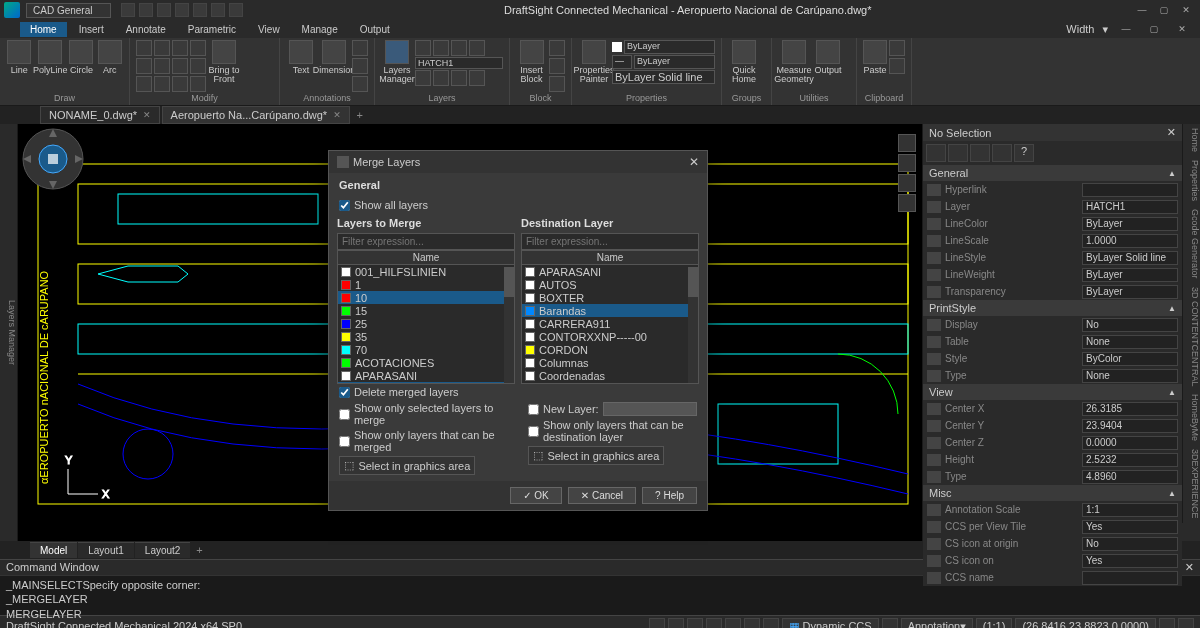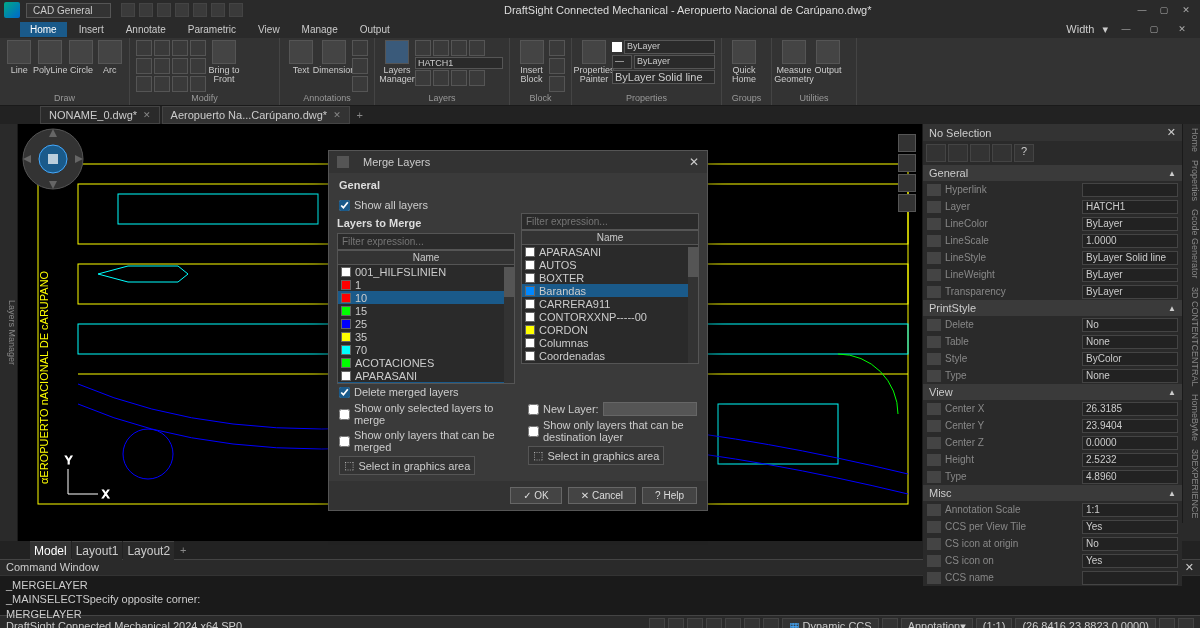--- a/index.html
+++ b/index.html
@@ -51,36 +51,36 @@
 .pp-tbtn{width:20px;height:18px;background:#333;border:1px solid #444}
 .pp-section{background:#3a3a3a;padding:2px 6px;font-size:10px;color:#ddd;display:flex;justify-content:space-between;align-items:center}
 .pp-caret{font-size:8px}
 .pp-rows{background:#2a2a2a}
 .pp-row{display:flex;align-items:center;padding:1px 4px;height:17px}
 .pp-ricon{width:14px;height:12px;background:#444;margin-right:4px}
 .pp-rlbl{flex:1;font-size:10px;color:#888}
 .pp-rval{width:96px;background:#222;border:1px solid #444;font-size:10px;padding:0 3px;height:14px;color:#ccc}
 
 .model-tabs{height:18px;background:#222;display:flex;align-items:center;padding-left:30px;gap:1px}
-.mtab{padding:2px 4px;background:#2a2a2a;font-size:12px;border-top:1px solid #444}
+.mtab{padding:2px 10px;background:#2a2a2a;font-size:10px;border-top:1px solid #444}
 .mtab.active{background:#333;color:#fff}
 
 .cmdwin{height:56px;background:#1a1a1a;border-top:1px solid #444}
 .cmd-hdr{background:#2a2a2a;padding:1px 6px;font-size:10px;border-bottom:1px solid #333;display:flex;justify-content:space-between}
 .cmd-body{padding:2px 6px;font-size:10px;color:#ccc;font-family:Consolas,monospace;line-height:1.3}
 
 .statusbar{height:21px;background:#2a2a2a;border-top:1px solid #444;display:flex;align-items:center;padding:0 6px;font-size:10px}
 .sb-left{flex:1}
 .sb-mid{display:flex;gap:3px;align-items:center}
 .sb-btn{width:16px;height:16px;background:#333;border:1px solid #444}
 .sb-txt{padding:0 6px;background:#333;border:1px solid #444;height:16px;display:flex;align-items:center}
 
 
 .dialog{position:absolute;left:328px;top:150px;width:380px;background:#3a3a3a;border:1px solid #555;box-shadow:0 4px 20px rgba(0,0,0,.6);z-index:100}
-.dlg-title{background:#333;padding:4px 8px;font-size:11px;display:flex;align-items:center;gap:14px}
+.dlg-title{background:#333;padding:4px 8px;font-size:11px;display:flex;align-items:center;gap:4px}
 .dlg-ticon{width:12px;height:12px;background:#555}
 .dlg-x{margin-left:auto;color:#ccc;font-size:12px}
 .dlg-sec{padding:6px 10px;font-size:11px;font-weight:bold;color:#ddd}
 .dlg-chk{padding:2px 10px;font-size:10px;display:flex;align-items:center;gap:4px}
 .dlg-cols{display:flex;gap:6px;padding:0 8px}
 .dlg-col{flex:1}
 .dlg-col-hdr{font-size:11px;font-weight:bold;color:#ddd;padding:4px 0}
 .dlg-filter{width:100%;background:#2a2a2a;border:1px solid #555;padding:2px 4px;font-size:10px;color:#888}
 .dlg-list{border:1px solid #555;background:#2a2a2a;height:134px;overflow:hidden;position:relative}
 .dlg-list-hdr{background:#333;text-align:center;font-size:10px;padding:1px;border-bottom:1px solid #555}
@@ -282,20 +282,33 @@
           <div class="bigbtn-icon"></div>
           <div class="bigbtn-lbl" style="white-space:pre">Measure
 Geometry</div>
         </div>
       <div class="bigbtn">
           <div class="bigbtn-icon"></div>
           <div class="bigbtn-lbl">Output</div>
         </div>
     </div>
     <div class="rgroup-label">Utilities</div>
+  </div>
+  <div class="rgroup" style="width:55px">
+    <div class="rgroup-tools">
+      <div class="bigbtn">
+          <div class="bigbtn-icon"></div>
+          <div class="bigbtn-lbl">Paste</div>
+        </div>
+      <div style="display:flex;flex-direction:column;gap:2px">
+          <div class="sbtn"></div>
+          <div class="sbtn"></div>
+        </div>
+    </div>
+    <div class="rgroup-label">Clipboard</div>
   </div>
 </div>
 
 <div class="doc-tabs">
   <div class="dtab">
       <span>NONAME_0.dwg*</span>
       <span class="dtab-x">✕</span>
     </div>
   <div class="dtab active">
       <span>Aeropuerto Na...Carúpano.dwg*</span>
@@ -407,21 +420,21 @@
           <div class="pp-rval">ByLayer</div>
         </div>
       </div>
     <div class="pp-section">
         <span>PrintStyle</span>
         <span class="pp-caret">▲</span>
       </div>
     <div class="pp-rows" id="pp-print">
         <div class="pp-row">
           <div class="pp-ricon"></div>
-          <div class="pp-rlbl">Delete</div>
+          <div class="pp-rlbl">Display</div>
           <div class="pp-rval">No</div>
         </div>
         <div class="pp-row">
           <div class="pp-ricon"></div>
           <div class="pp-rlbl">Table</div>
           <div class="pp-rval">None</div>
         </div>
         <div class="pp-row">
           <div class="pp-ricon"></div>
           <div class="pp-rlbl">Style</div>
@@ -513,22 +526,22 @@
   <div class="mtab">Layout2</div>
   <div class="dtab-add">+</div>
 </div>
 
 <div class="cmdwin">
   <div class="cmd-hdr">
       <span>Command Window</span>
       <span>✕</span>
     </div>
   <div class="cmd-body">
-    <div>_MERGELAYER</div>
-      <div>_MAINSELECTSpecify opposite corner:</div>
+    <div>_MAINSELECTSpecify opposite corner:</div>
+      <div>_MERGELAYER</div>
       <div>MERGELAYER</div>
   </div>
 </div>
 
 <div class="statusbar">
   <div class="sb-left">DraftSight Connected Mechanical 2024  x64 SP0</div>
   <div class="sb-mid">
     <div class="sb-btn"></div>
       <div class="sb-btn"></div>
     <div class="sb-btn"></div>
@@ -607,20 +620,21 @@
               <div class="dlg-sw" style="background:#0ff"></div>
               <span>ARBOL</span>
             </div>
           </div>
         <div class="dlg-scroll">
             <div class="dlg-thumb"></div>
           </div>
       </div>
     </div>
     <div class="dlg-col">
+      <div class="dlg-col-hdr">Destination Layer</div>
       <input class="dlg-filter" placeholder="Filter expression..." style="">
       <div class="dlg-list">
         <div class="dlg-list-hdr">Name</div>
         <div id="dlg-right">
             <div class="dlg-item">
               <div class="dlg-sw" style="background:#fff"></div>
               <span>APARASANI</span>
             </div>
             <div class="dlg-item">
               <div class="dlg-sw" style="background:#fff"></div>

